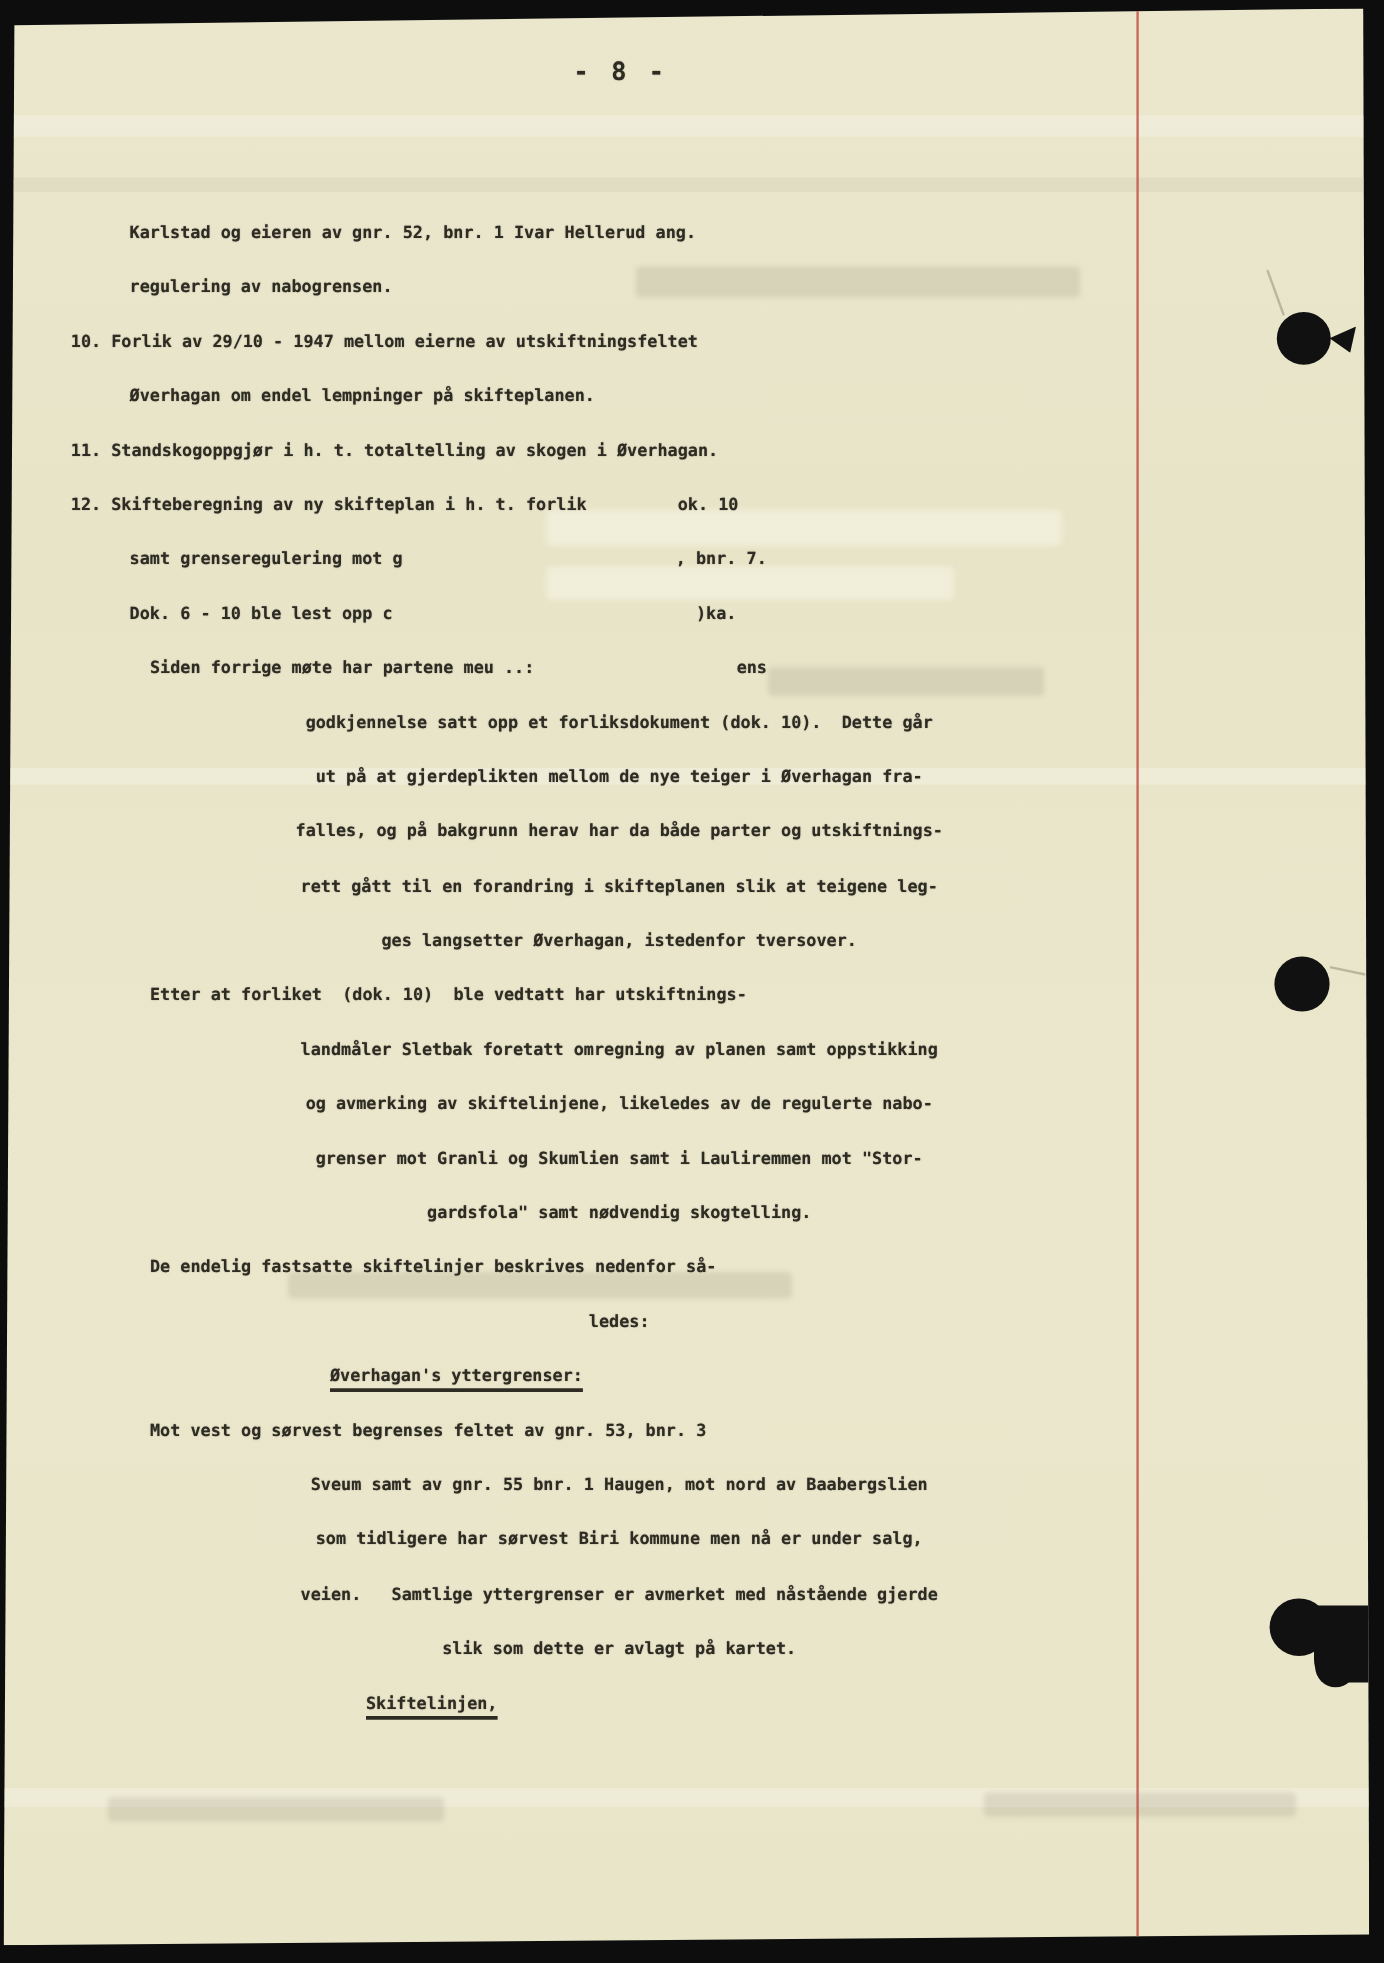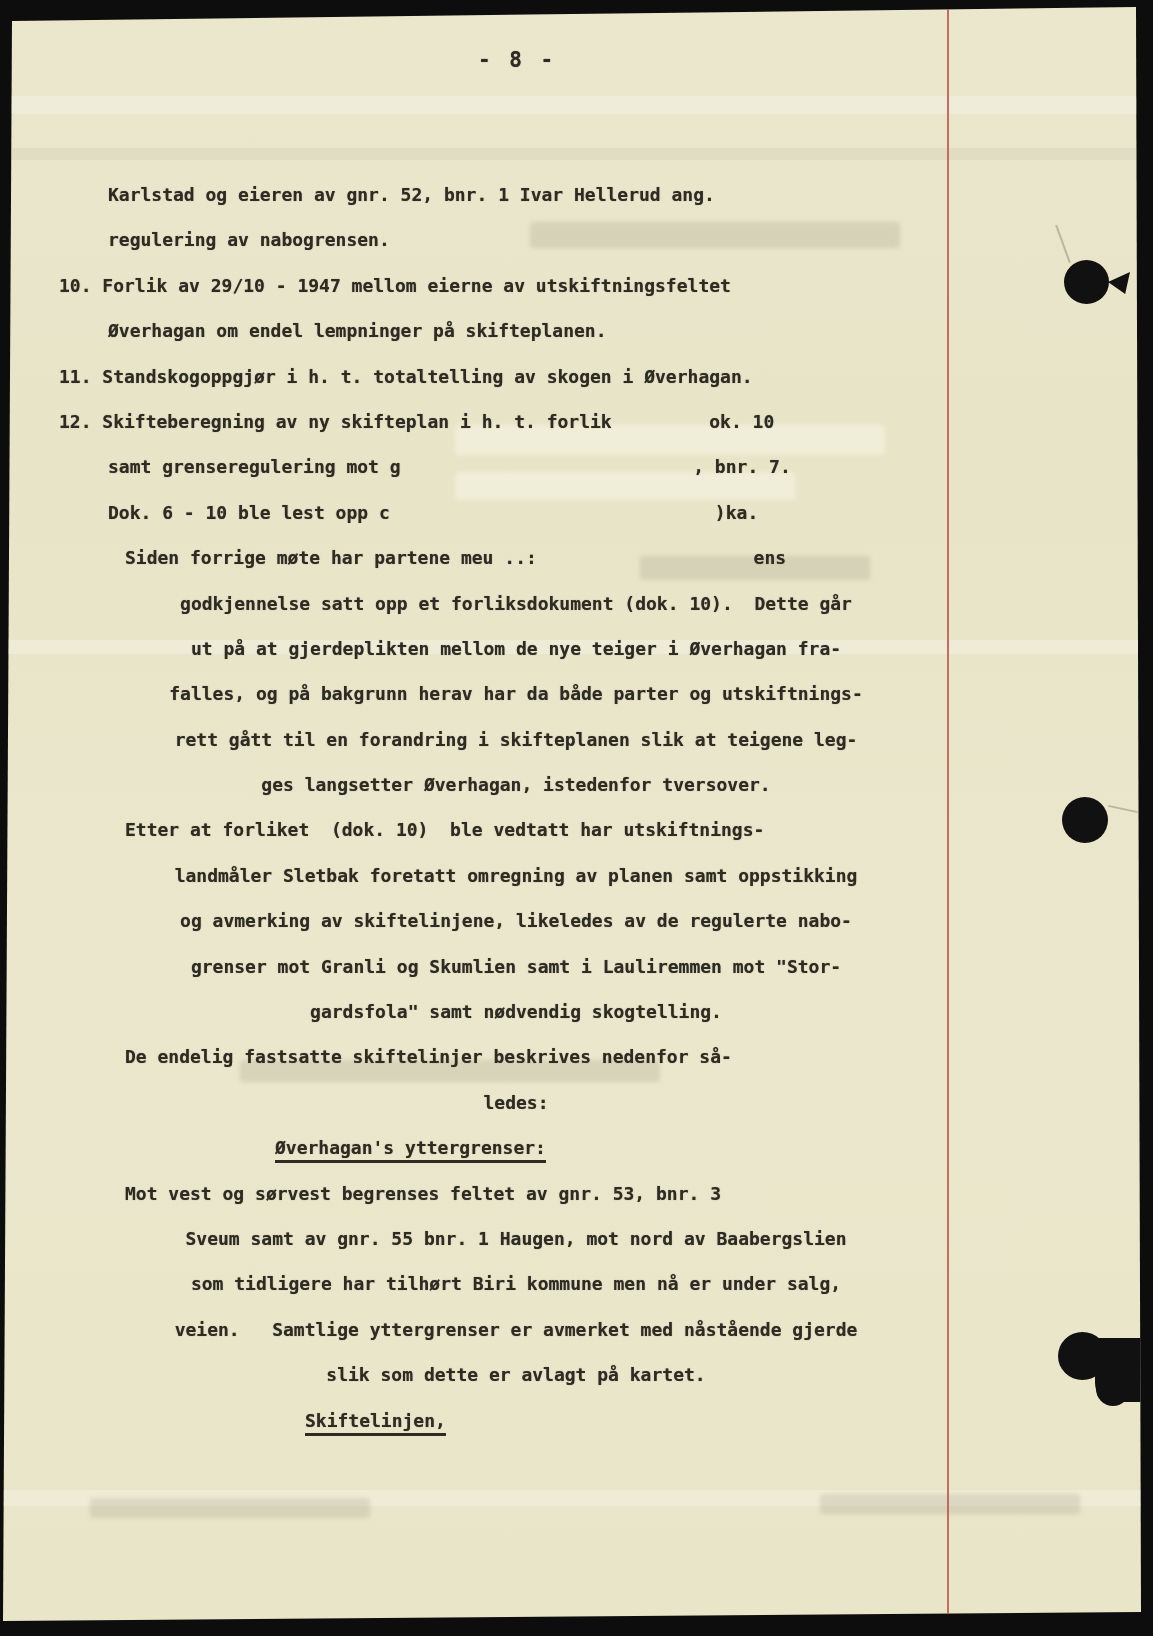--- a/index.html
+++ b/index.html
@@ -32,21 +32,21 @@
   }
   .page-number{
     position:absolute;left:478px;top:48px;
     font-size:21px;font-weight:bold;color:var(--ink);
     letter-spacing:3px;
     text-shadow:0 0 1px rgba(45,43,34,.6);
   }
   .textblock{position:absolute;left:0;top:172px;width:947px;}
   .line{
     height:45.4px;line-height:45.4px;
-    font-size:18px;font-weight:bold;color:var(--ink);
+    font-size:14px;font-weight:bold;color:var(--ink);
     white-space:pre;
     text-shadow:0 0 1px rgba(45,43,34,.55);
   }
   .i-num{padding-left:59px;}
   .i-cont{padding-left:108px;}
   .i-body{padding-left:85px;text-align:center;}
   .i-para{padding-left:125px;}
   .i-h1{padding-left:275px;}
   .i-h2{padding-left:305px;}
   .u{
@@ -126,21 +126,21 @@
       <div class="line i-para"><span>Etter at forliket  (dok. 10)  ble vedtatt har utskiftnings-</span></div>
       <div class="line i-body"><span>landmåler Sletbak foretatt omregning av planen samt oppstikking</span></div>
       <div class="line i-body"><span>og avmerking av skiftelinjene, likeledes av de regulerte nabo-</span></div>
       <div class="line i-body"><span>grenser mot Granli og Skumlien samt i Lauliremmen mot "Stor-</span></div>
       <div class="line i-body"><span>gardsfola" samt nødvendig skogtelling.</span></div>
       <div class="line i-para"><span>De endelig fastsatte skiftelinjer beskrives nedenfor så-</span></div>
       <div class="line i-body"><span>ledes:</span></div>
       <div class="line i-h1"><span class="u">Øverhagan's yttergrenser:</span></div>
       <div class="line i-para"><span>Mot vest og sørvest begrenses feltet av gnr. 53, bnr. 3</span></div>
       <div class="line i-body"><span>Sveum samt av gnr. 55 bnr. 1 Haugen, mot nord av Baabergslien</span></div>
-      <div class="line i-body"><span>som tidligere har tilhørt Biri kommune men nå er under salg,</span></div>
+      <div class="line i-body"><span>som tidligere har sørvest Biri kommune men nå er under salg,</span></div>
       <div class="line i-body"><span>veien.   Samtlige yttergrenser er avmerket med nåstående gjerde</span></div>
       <div class="line i-body"><span>slik som dette er avlagt på kartet.</span></div>
       <div class="line i-h2"><span class="u">Skiftelinjen,</span></div>
     </div>
 
   <div class="crack crack-1"></div>
   <div class="hole hole-1"></div>
   <div class="tear-arrow"></div>
   <div class="crack crack-2"></div>
   <div class="hole hole-2"></div>

